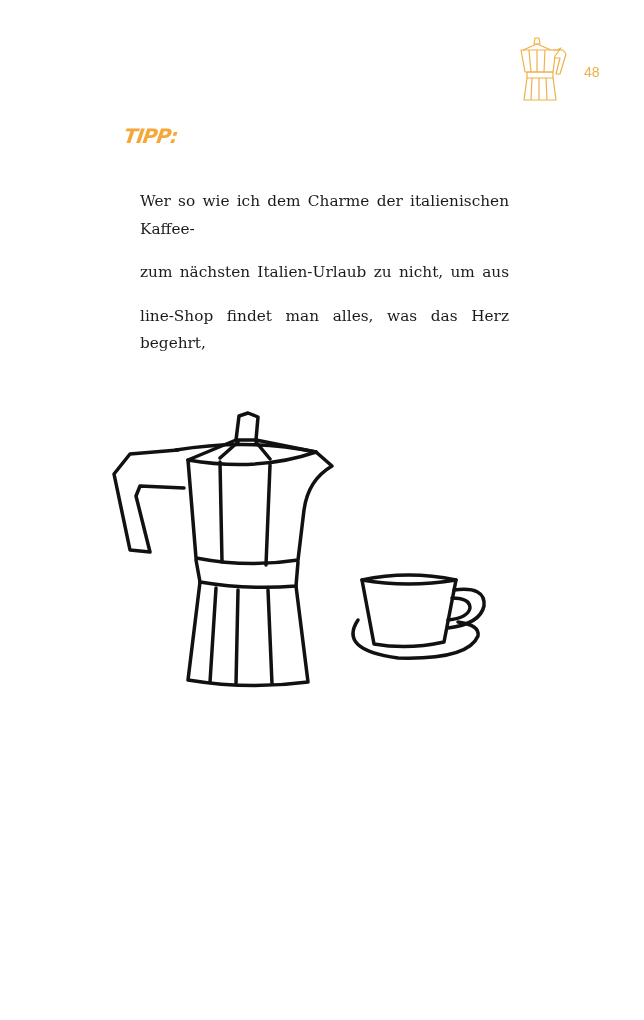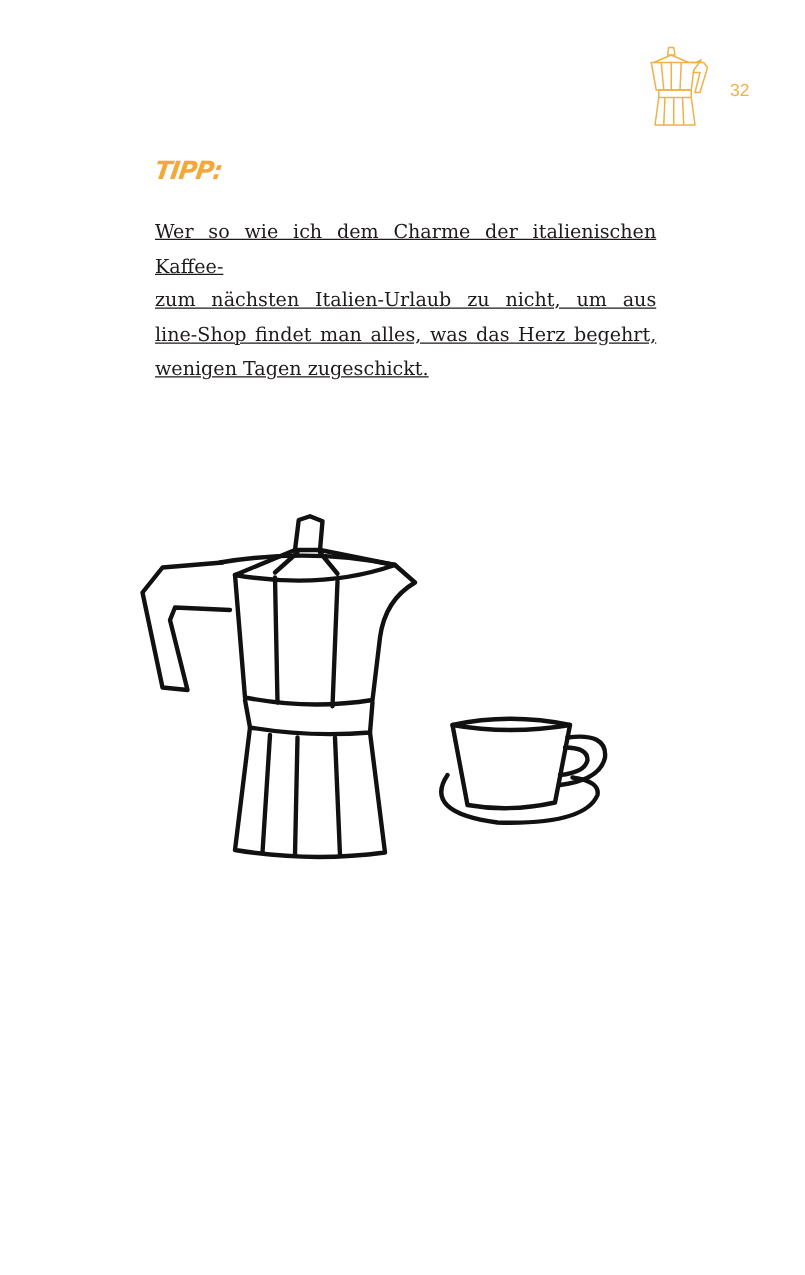--- a/index.html
+++ b/index.html
@@ -13,48 +13,47 @@
     .tipp {
       position: absolute; left: 124px; top: 124px;
       font-family: "DejaVu Sans", sans-serif; font-style: italic; font-weight: bold;
       font-size: 20px; color: #f5a83a; letter-spacing: -1px; transform: skewX(-8deg);
     }
     .body-text {
       position: absolute; left: 124px; top: 172px; width: 401px;
       font-family: "DejaVu Serif", serif; font-size: 15.3px; line-height: 27.6px;
       color: #1e1a1a; text-align: justify; hyphens: manual;
     }
-    .body-text p { margin: 0; text-decoration: underline; }
+    .body-text p { margin: 16px; }
     .url-line { text-align: left; }
     .illustration { position: absolute; left: 108px; top: 410px; width: 390px; height: 285px; }
   </style>
 </head>
 <body>
 
 <div class="page">
 
   <svg class="header-icon" viewBox="0 0 56 66" fill="none" stroke="#f0b04a" stroke-width="1.2" stroke-linejoin="round">
     <path d="M20 2 h4 l1 6 h-6 z"></path>
     <path d="M8 14 L22 8 L36 14"></path>
     <path d="M6 14 h36 l4 -2 l-6 8 l-2 16 h-28 z"></path>
     <path d="M14 14 L16 36 M22 14 L22 36 M30 14 L29 36"></path>
     <path d="M38 14 h10 l3 4 l-6 20 h-4 l4 -16 h-6"></path>
     <path d="M12 36 h26 v6 h-26 z"></path>
     <path d="M12 42 l-3 22 h32 l-3 -22"></path>
     <path d="M17 42 l-1 22 M24 42 v22 M31 42 l1 22"></path>
   </svg>
-  <div class="page-number">32</div>
+  <div class="page-number">48</div>
 
   <div class="tipp">TIPP:</div>
 
   <div class="body-text">
     <p style="text-align-last: justify;">Wer so wie ich dem Charme der italienischen Kaffee-</p>
     <p style="text-align-last: justify;">zum nächsten Italien-Urlaub zu nicht, um aus</p>
     <p style="text-align-last: justify;">line-Shop findet man alles, was das Herz begehrt,</p>
-    <p style="text-align-last: left;">wenigen Tagen zugeschickt.</p>
   </div>
 
   <svg class="illustration" viewBox="0 0 390 285" fill="none" stroke="#111" stroke-linejoin="round" stroke-linecap="round">
     <g stroke-width="3.5">
 
       <path d="M128 30 L131 6 L140 3 L150 7 L148 30"></path>
 
       <path d="M68 40 Q140 28 208 42"></path>
       <path d="M80 50 L128 30 L148 30 L208 42"></path>
       <path d="M112 48 L130 32 M148 32 L162 49"></path>

